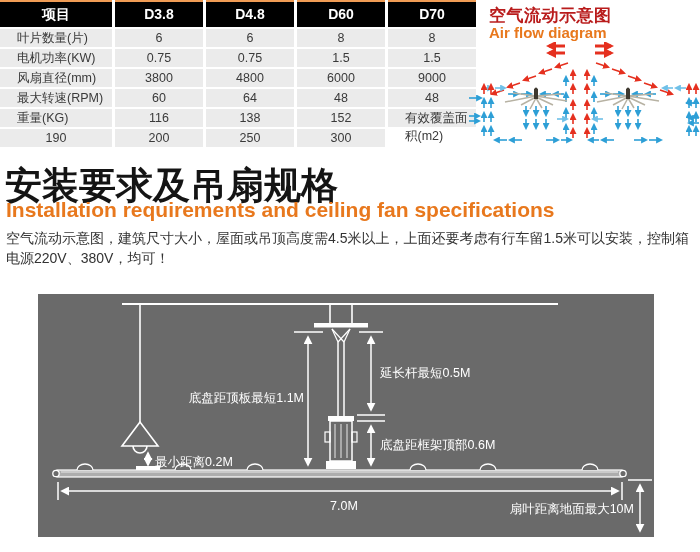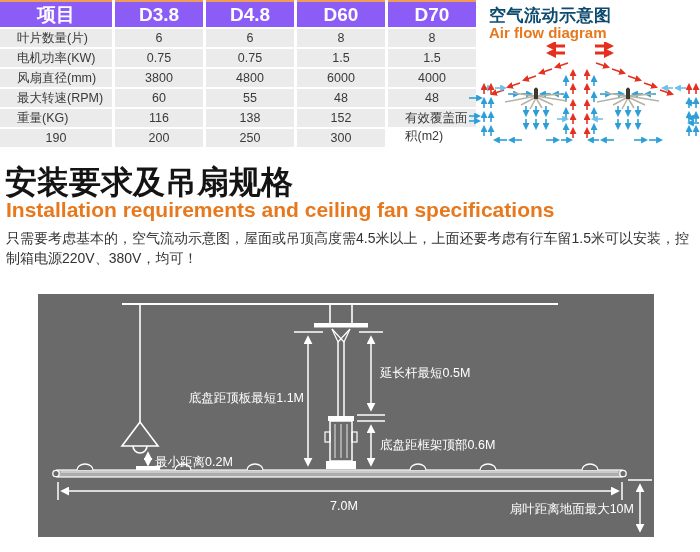--- a/index.html
+++ b/index.html
@@ -1,30 +1,30 @@
 <!DOCTYPE html>
 <html><head>
 <meta charset="utf-8">
 <style>
   html,body{margin:0;padding:0;background:#fff;}
   #page{position:relative;width:700px;height:552px;background:#fff;overflow:hidden;
         font-family:"Liberation Sans",sans-serif;}
   
   .spec-table{position:absolute;left:0;top:4;display:grid;
     grid-template-columns:112px 88px 88px 88px 88px;column-gap:3px;row-gap:2px;}
-  .th{height:25px;line-height:25px;background:#8b5cf6;border-top:2px solid #f09c55;
-      color:#fff;font-weight:bold;font-size:19px;text-align:center;}
+  .th{height:25px;line-height:25px;background:#000000;border-top:2px solid #f09c55;
+      color:#fff;font-weight:bold;font-size:14px;text-align:center;}
   .td{height:18px;line-height:18px;background:#ebebeb;color:#3a3a3a;font-size:12.5px;text-align:center;}
   .td.lbl{text-align:left;padding-left:17px;box-sizing:border-box;}
   
-  .af-title{position:absolute;left:489px;top:4px;font-size:17px;font-weight:bold;color:#0c4a6e;letter-spacing:.5px;}
+  .af-title{position:absolute;left:489px;top:4px;font-size:17px;font-weight:bold;color:#b91c1c;letter-spacing:.5px;}
   .af-sub{position:absolute;left:489px;top:24px;font-size:15px;font-weight:bold;color:#e8781d;}
   .af-svg{position:absolute;left:468px;top:42px;}
   
-  .sec-title{position:absolute;left:5px;top:161px;font-size:32px;font-weight:bold;color:#141414;}
+  .sec-title{position:absolute;left:5px;top:161px;font-size:37px;font-weight:bold;color:#141414;}
   .sec-sub{position:absolute;left:6px;top:198px;font-size:21px;font-weight:bold;color:#e8781d;}
   .sec-body{position:absolute;left:6px;top:228px;width:690px;font-size:14px;line-height:20px;color:#333;}
   
   .panel{position:absolute;left:38px;top:294px;width:616px;height:243px;background:#6a6a6a;}
   .panel svg{display:block;}
   .dtext{font-family:"Liberation Sans",sans-serif;font-size:12.5px;fill:#fff;}
 </style>
 </head>
 <body>
 
@@ -46,25 +46,25 @@
     <div class="td lbl">电机功率(KW)</div>
     <div class="td">0.75</div>
     <div class="td">0.75</div>
     <div class="td">1.5</div>
     <div class="td">1.5</div>
 
     <div class="td lbl">风扇直径(mm)</div>
     <div class="td">3800</div>
     <div class="td">4800</div>
     <div class="td">6000</div>
-    <div class="td">4000</div>
+    <div class="td">9000</div>
 
     <div class="td lbl">最大转速(RPM)</div>
     <div class="td">60</div>
-    <div class="td">55</div>
+    <div class="td">64</div>
     <div class="td">48</div>
     <div class="td">48</div>
 
     <div class="td lbl">重量(KG)</div>
     <div class="td">116</div>
     <div class="td">138</div>
     <div class="td">152</div>
 
     <div class="td lbl">有效覆盖面积(m2)</div>
     <div class="td">190</div>
@@ -239,21 +239,21 @@
       <line x1="1" y1="74" x2="11" y2="74" marker-end="url(#ba)"></line>
         <line x1="1" y1="79" x2="11" y2="79" marker-end="url(#ba)"></line>
       <line x1="231" y1="61" x2="219" y2="61" marker-end="url(#ba)"></line>
       <line x1="231" y1="76" x2="221" y2="76" marker-end="url(#ba)"></line>
         <line x1="231" y1="81" x2="221" y2="81" marker-end="url(#ba)"></line>
     </g>
   </svg>
 
   <div class="sec-title">安装要求及吊扇规格</div>
   <div class="sec-sub">Installation requirements and ceiling fan specifications</div>
-  <div class="sec-body">只需要考虑基本的，空气流动示意图，屋面或吊顶高度需4.5米以上，上面还要考虑有行车留1.5米可以安装，控制箱电源220V、380V，均可！</div>
+  <div class="sec-body">空气流动示意图，建筑尺寸大小，屋面或吊顶高度需4.5米以上，上面还要考虑有行车留1.5米可以安装，控制箱电源220V、380V，均可！</div>
 
   <div class="panel">
     <svg width="616" height="243" viewBox="0 0 616 243">
       <defs>
         <marker id="wa" markerUnits="userSpaceOnUse" markerWidth="9" markerHeight="9" viewBox="0 0 10 10" refX="8" refY="5" orient="auto-start-reverse">
             <path d="M0,0L10,5L0,10z" fill="#fff"></path>
           </marker>
       </defs>
 
       <line x1="84" y1="10" x2="520" y2="10" stroke="#fff" stroke-width="2.2"></line>

